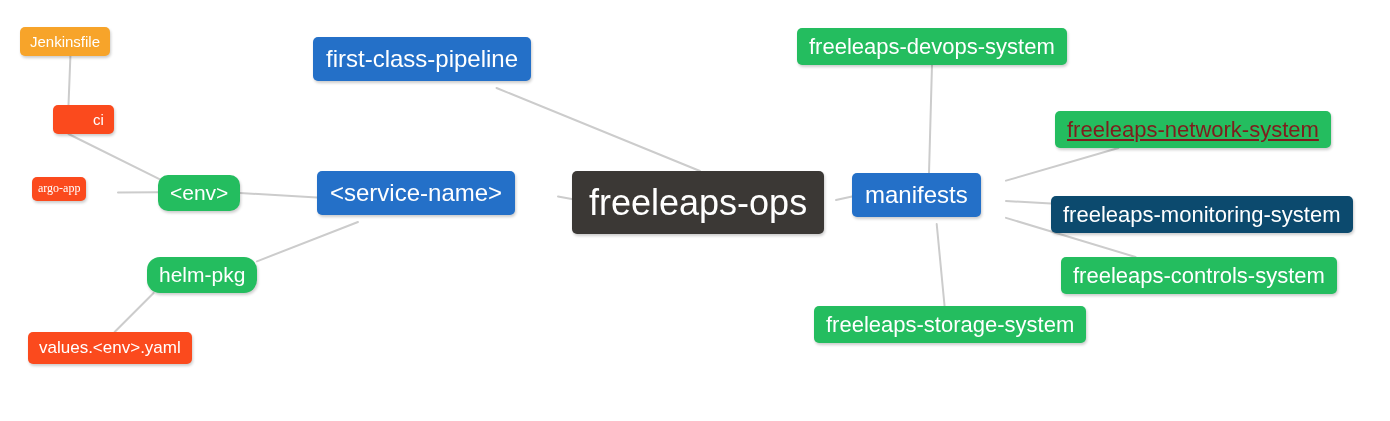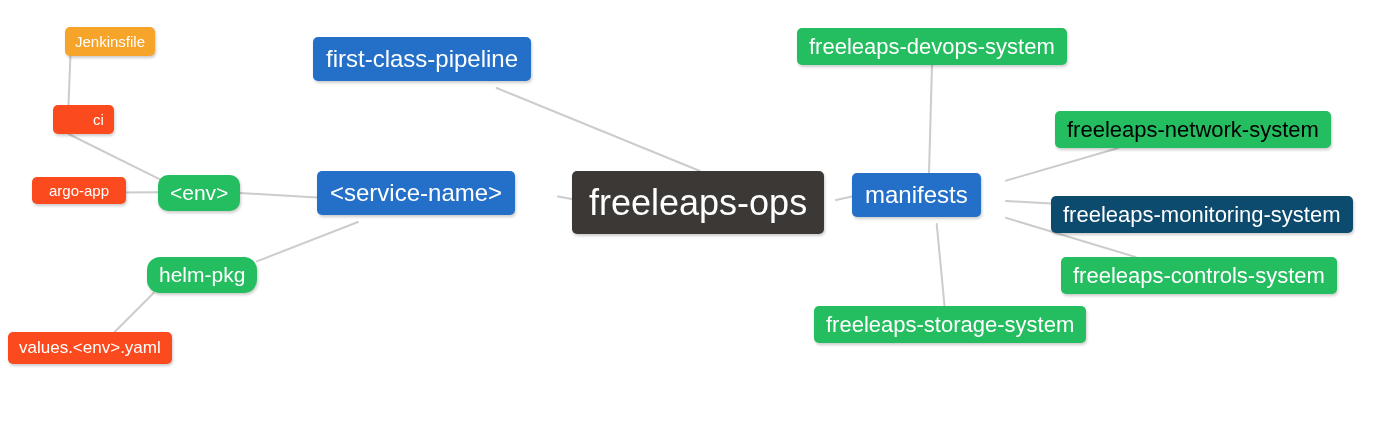--- a/index.html
+++ b/index.html
@@ -27,23 +27,23 @@
     color: #ffffff;
     border-radius: 5px;
     white-space: nowrap;
     box-shadow: 1px 2px 3px rgba(0,0,0,0.20);
     font-family: "Liberation Sans", sans-serif;
     line-height: 1.15;
     cursor: default;
   }
   
   .sz-sm  { font-size: 15px; padding: 6px 10px; }
-  .sz-sm2 { font-size: 15px; padding: 5px 17px; }
+  .sz-sm2 { font-size: 12px; padding: 5px 6px; font-family: Liberation Serif, serif; }
   .sz-md  { font-size: 21px; padding: 6px 12px; }
-  .sz-md2 { font-size: 17px; padding: 6px 11px; }
+  .sz-md2 { font-size: 17px; padding: 6px 11px; margin-left: 20px; }
   .sz-md3 { font-size: 22px; padding: 6px 12px; }
   .sz-lg  { font-size: 24px; padding: 8px 13px; }
   .sz-xl  { font-size: 36px; padding: 11px 17px; }
 </style>
 </head>
 <body>
 
 <div class="stage" style="background: rgb(255, 255, 255);">
   <svg class="edges-svg" width="1390" height="421" viewBox="0 0 1390 421" xmlns="http://www.w3.org/2000/svg">
       <line x1="70.4" y1="56" x2="68.5" y2="105" stroke="#cccccc" stroke-width="2" stroke-linecap="round"></line>
@@ -55,29 +55,29 @@
       <line x1="496.53999999999996" y1="88" x2="699.92" y2="171" stroke="#cccccc" stroke-width="2" stroke-linecap="round"></line>
       <line x1="558" y1="196.5" x2="584" y2="201.24" stroke="#cccccc" stroke-width="2" stroke-linecap="round"></line>
       <line x1="836" y1="199.98" x2="852" y2="196.46" stroke="#cccccc" stroke-width="2" stroke-linecap="round"></line>
       <line x1="929" y1="173" x2="932" y2="65" stroke="#cccccc" stroke-width="2" stroke-linecap="round"></line>
       <line x1="1006" y1="180.65" x2="1118.48" y2="148" stroke="#cccccc" stroke-width="2" stroke-linecap="round"></line>
       <line x1="1006" y1="201.05" x2="1051" y2="203.5" stroke="#cccccc" stroke-width="2" stroke-linecap="round"></line>
       <line x1="1006" y1="217.88" x2="1135.52" y2="257" stroke="#cccccc" stroke-width="2" stroke-linecap="round"></line>
       <line x1="936.7" y1="224" x2="944.56" y2="306" stroke="#cccccc" stroke-width="2" stroke-linecap="round"></line>
     </svg>
   <div id="node-layer">
-      <div class="node sz-sm" style="left: 20px; top: 27px; background: rgb(247, 164, 42); color: rgb(255, 255, 255); margin-left: 45px;"><span>Jenkinsfile</span></div>
+      <div class="node sz-sm" style="left: 20px; top: 27px; background: rgb(247, 164, 42); color: rgb(255, 255, 255);"><span>Jenkinsfile</span></div>
       <div class="node sz-sm" style="left: 53px; top: 105px; background: rgb(251, 74, 29); color: rgb(255, 255, 255); padding-left: 40px;"><span>ci</span></div>
       <div class="node sz-sm2" style="left: 32px; top: 177px; background: rgb(251, 74, 29); color: rgb(255, 255, 255);"><span>argo-app</span></div>
       <div class="node sz-md" style="left: 158px; top: 175px; background: rgb(36, 189, 95); color: rgb(255, 255, 255); border-radius: 10px;"><span>&lt;env&gt;</span></div>
       <div class="node sz-md" style="left: 147px; top: 257px; background: rgb(36, 189, 95); color: rgb(255, 255, 255); border-radius: 13px;"><span>helm-pkg</span></div>
       <div class="node sz-md2" style="left: 8px; top: 332px; background: rgb(251, 74, 29); color: rgb(255, 255, 255);"><span>values.&lt;env&gt;.yaml</span></div>
       <div class="node sz-lg" style="left: 313px; top: 37px; background: rgb(36, 112, 200); color: rgb(255, 255, 255);"><span>first-class-pipeline</span></div>
       <div class="node sz-lg" style="left: 317px; top: 171px; background: rgb(36, 112, 200); color: rgb(255, 255, 255);"><span>&lt;service-name&gt;</span></div>
       <div class="node sz-xl" style="left: 572px; top: 171px; background: rgb(59, 56, 53); color: rgb(255, 255, 255);"><span>freeleaps-ops</span></div>
       <div class="node sz-lg" style="left: 852px; top: 173px; background: rgb(36, 112, 200); color: rgb(255, 255, 255);"><span>manifests</span></div>
       <div class="node sz-md3" style="left: 797px; top: 28px; background: rgb(36, 189, 95); color: rgb(255, 255, 255);"><span>freeleaps-devops-system</span></div>
-      <div class="node sz-md3" style="left: 1055px; top: 111px; background: rgb(36, 189, 95); color: #000000;"><span>freeleaps-network-system</span></div>
+      <div class="node sz-md3" style="left: 1055px; top: 111px; background: rgb(36, 189, 95); color: #7f1d1d; text-decoration: underline;"><span>freeleaps-network-system</span></div>
       <div class="node sz-md3" style="left: 1051px; top: 196px; background: #0c4a6e; color: rgb(255, 255, 255);"><span>freeleaps-monitoring-system</span></div>
       <div class="node sz-md3" style="left: 1061px; top: 257px; background: rgb(36, 189, 95); color: rgb(255, 255, 255);"><span>freeleaps-controls-system</span></div>
       <div class="node sz-md3" style="left: 814px; top: 306px; background: rgb(36, 189, 95); color: rgb(255, 255, 255);"><span>freeleaps-storage-system</span></div>
     </div>
 </div>
 
 </body></html>

